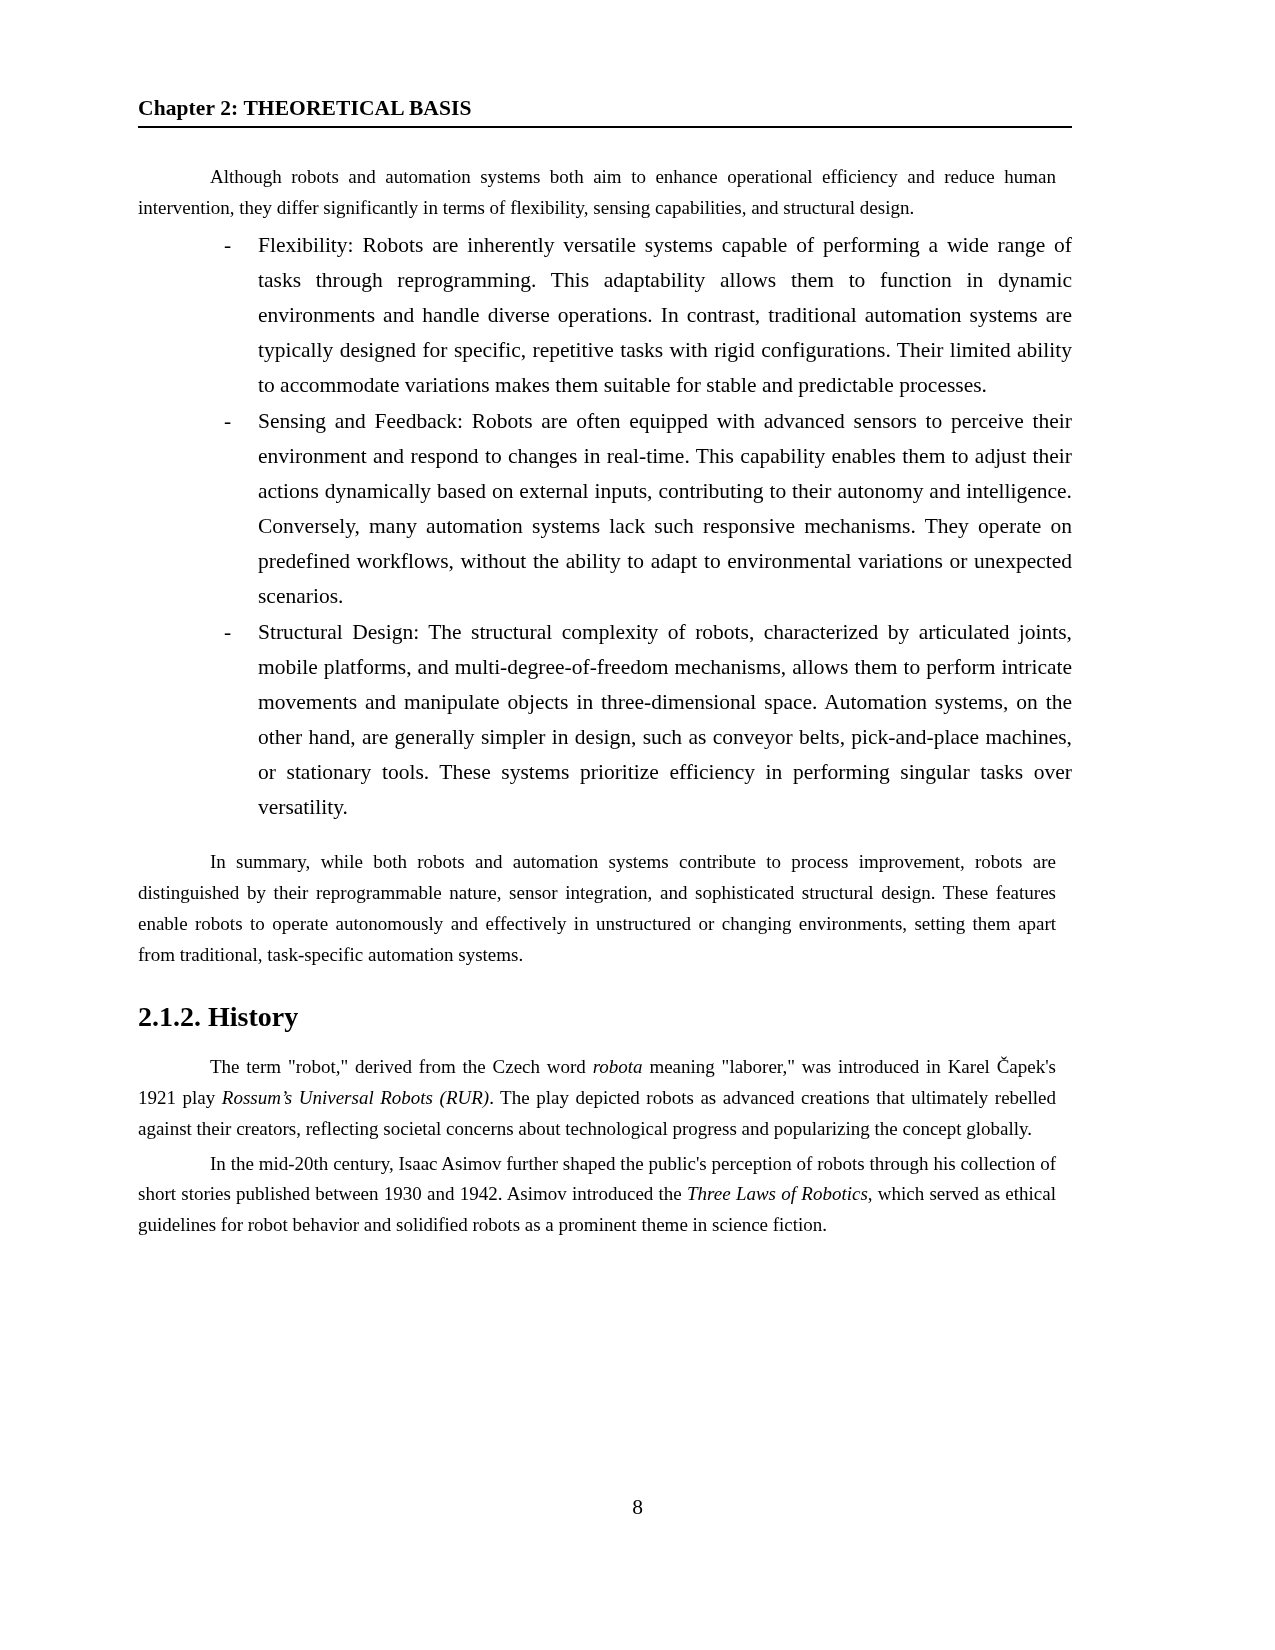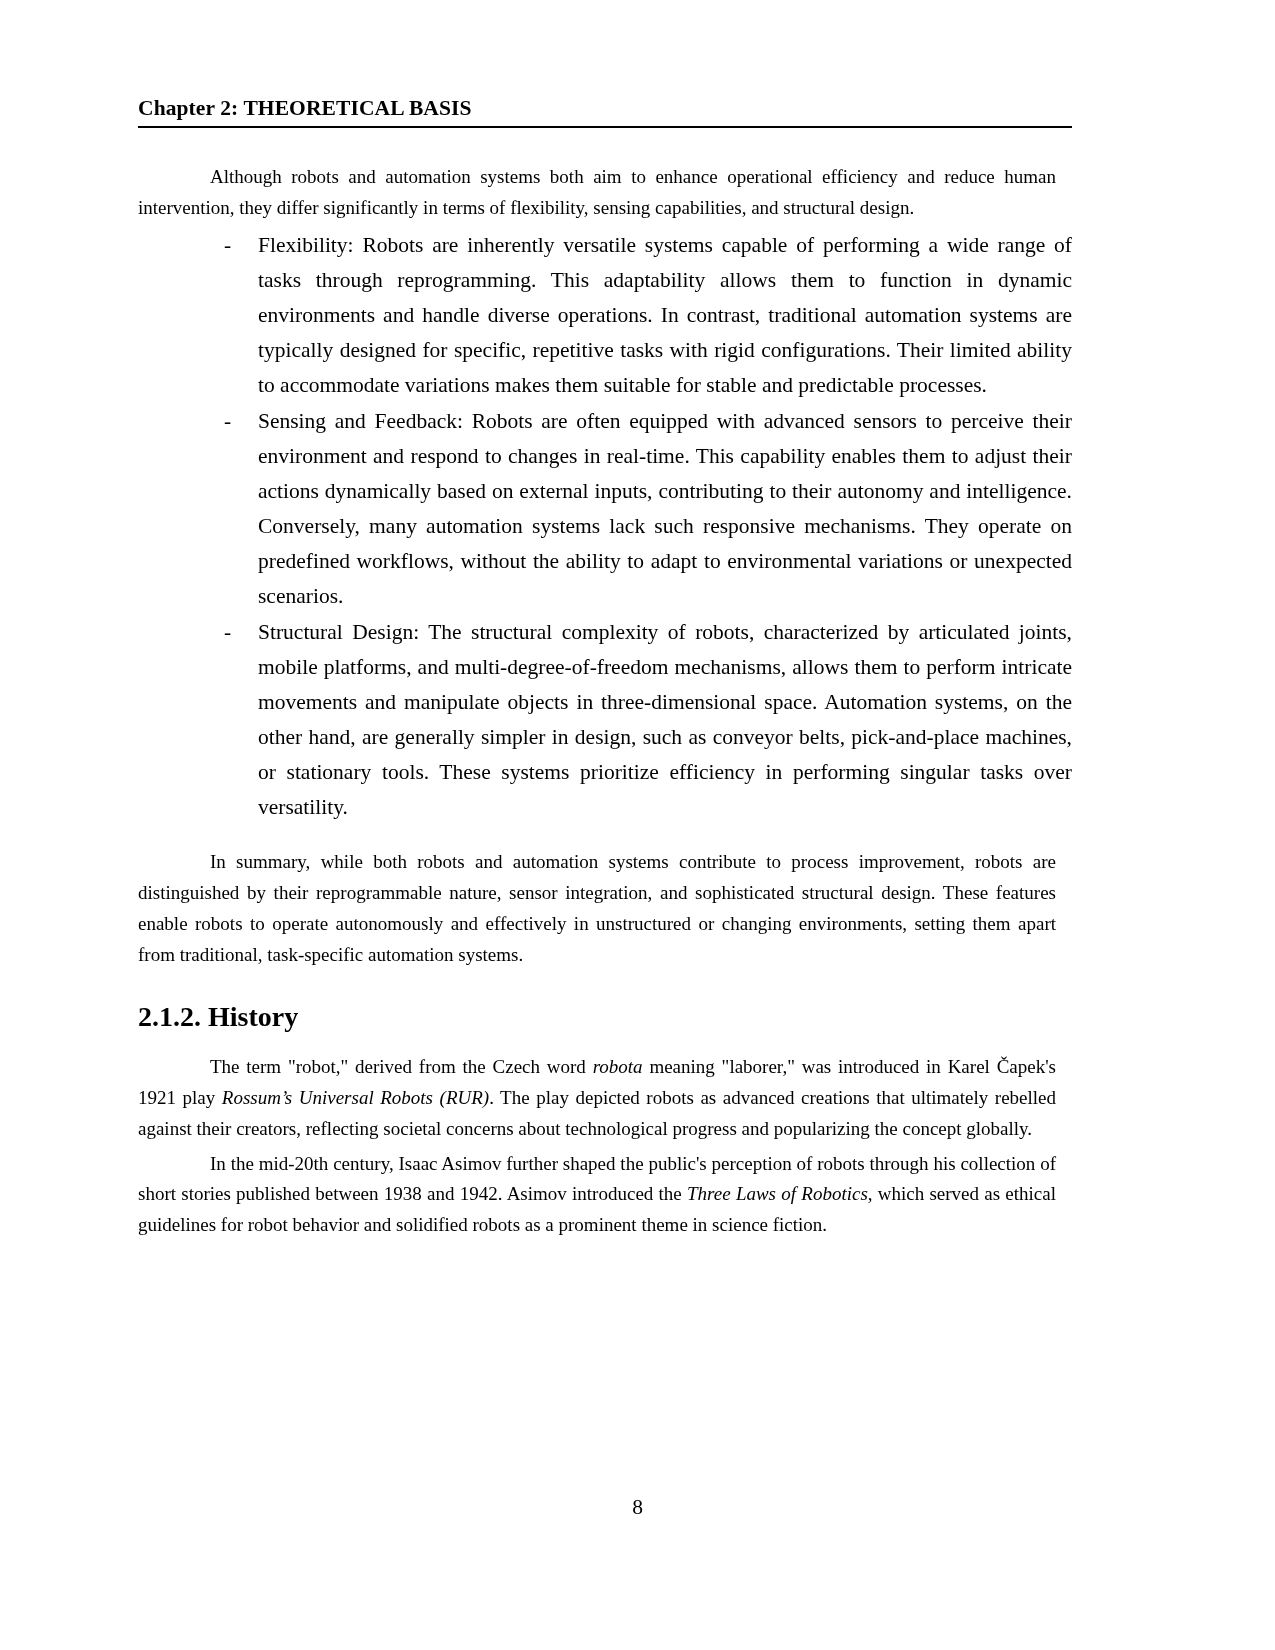--- a/index.html
+++ b/index.html
@@ -129,19 +129,19 @@
 
     <p class="body-para gap-top">In summary, while both robots and automation systems contribute to process improvement, robots are distinguished by their reprogrammable nature, sensor integration, and sophisticated structural design. These features enable robots to operate autonomously and effectively in unstructured or changing environments, setting them apart from traditional, task-specific automation systems.</p>
 
     <h2 class="section-heading">2.1.2. History</h2>
 
     <p class="body-para">
       <span>The term "robot," derived from the Czech word </span><em class="title-italic">robota</em><span> meaning "laborer," was introduced in Karel Čapek's 1921 play </span><em class="title-italic">Rossum’s Universal Robots (RUR)</em><span>. The play depicted robots as advanced creations that ultimately rebelled against their creators, reflecting societal concerns about technological progress and popularizing the concept globally.</span>
     </p>
 
     <p class="body-para">
-      <span>In the mid-20th century, Isaac Asimov further shaped the public's perception of robots through his collection of short stories published between 1938 and 1942. Asimov introduced the </span><em class="title-italic">Three Laws of Robotics</em><span>, which served as ethical guidelines for robot behavior and solidified robots as a prominent theme in science fiction.</span>
+      <span>In the mid-20th century, Isaac Asimov further shaped the public's perception of robots through his collection of short stories published between 1930 and 1942. Asimov introduced the </span><em class="title-italic">Three Laws of Robotics</em><span>, which served as ethical guidelines for robot behavior and solidified robots as a prominent theme in science fiction.</span>
     </p>
 
   </div>
 
   <div class="page-number">8</div>
 </div>
 
 </body></html>

